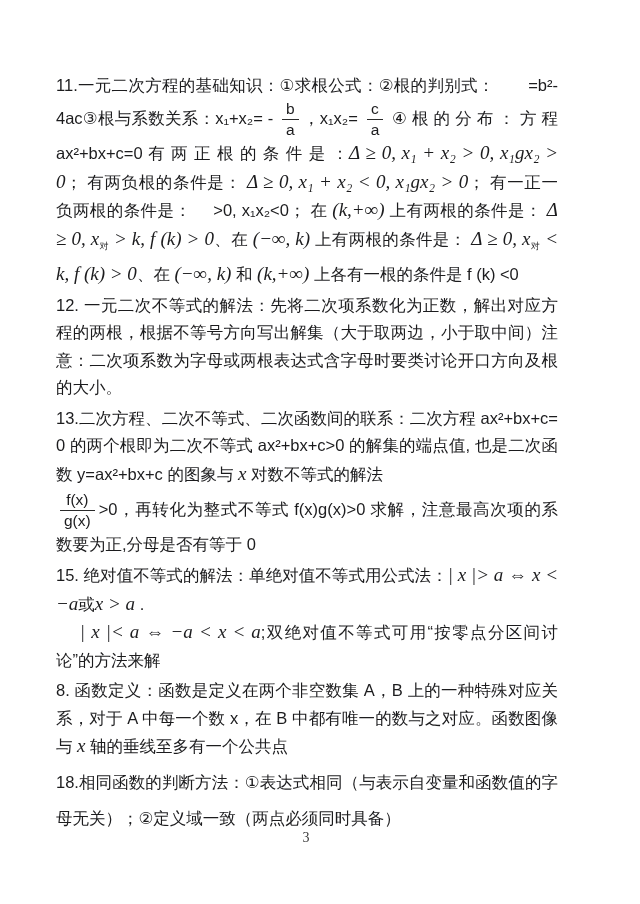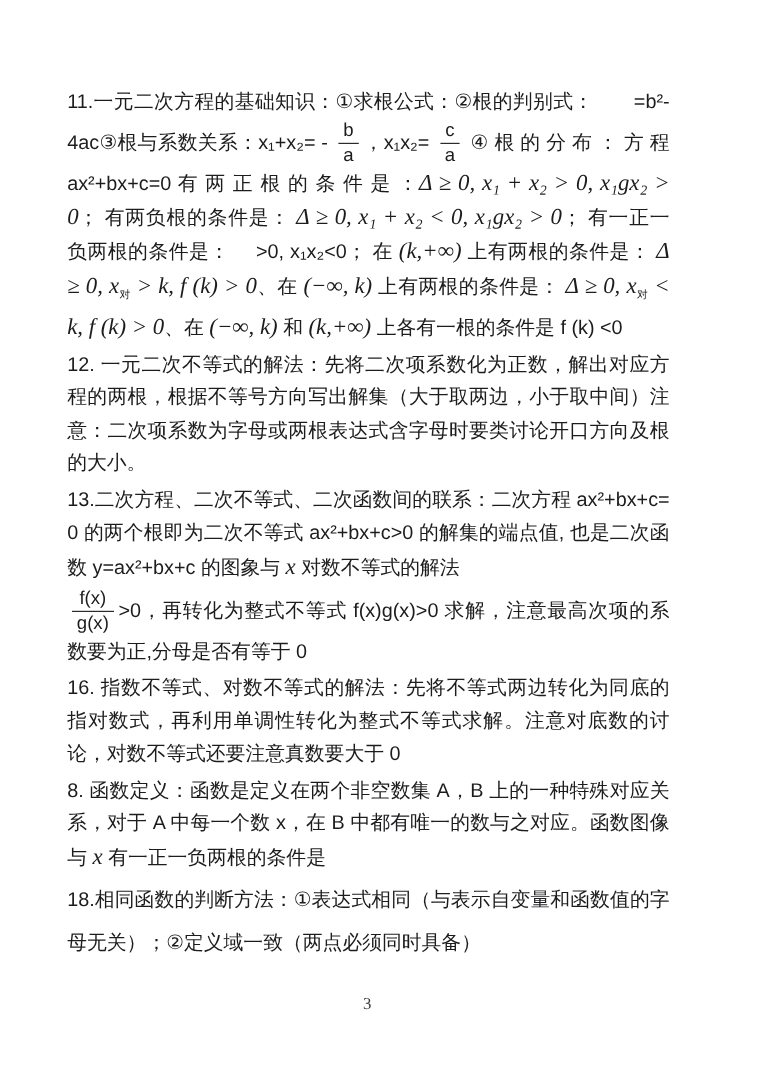--- a/index.html
+++ b/index.html
@@ -54,18 +54,18 @@
 </style>
 </head>
 <body>
 
 <div class="page">
   <div>
       <div class="para"><span class="t">11.一元二次方程的基础知识：①求根公式：②根的判别式：　　=b²-4ac③根与系数关系：</span><span class="t">x₁+x₂= - </span><span class="frac"><span class="num">b</span><span class="den">a</span></span><span class="t">，x₁x₂= </span><span class="frac"><span class="num">c</span><span class="den">a</span></span><span class="t"> ④ 根 的 分 布 ： 方 程 ax²+bx+c=0 有 两 正 根 的 条 件 是 ：</span><span class="m">Δ ≥ 0, x₁ + x₂ &gt; 0, x₁gx₂ &gt; 0</span><span class="t">； 有两负根的条件是： </span><span class="m">Δ ≥ 0, x₁ + x₂ &lt; 0, x₁gx₂ &gt; 0</span><span class="t">； 有一正一负两根的条件是：　 &gt;0, x₁x₂&lt;0； 在 </span><span class="m">(k,+∞)</span><span class="t"> 上有两根的条件是： </span><span class="m">Δ ≥ 0, x</span><span class="msub">对</span><span class="m"> &gt; k, f (k) &gt; 0</span><span class="t">、在 </span><span class="m">(−∞, k)</span><span class="t"> 上有两根的条件是： </span><span class="m">Δ ≥ 0, x</span><span class="msub">对</span><span class="m"> &lt; k, f (k) &gt; 0</span><span class="t">、在 </span><span class="m">(−∞, k)</span><span class="t"> 和 </span><span class="m">(k,+∞)</span><span class="t"> 上各有一根的条件是 f (k) &lt;0</span></div>
       <div class="para"><span class="t">12. 一元二次不等式的解法：先将二次项系数化为正数，解出对应方程的两根，根据不等号方向写出解集（大于取两边，小于取中间）注意：二次项系数为字母或两根表达式含字母时要类讨论开口方向及根的大小。</span></div>
       <div class="para"><span class="t">13.二次方程、二次不等式、二次函数间的联系：二次方程 ax²+bx+c=0 的两个根即为二次不等式 ax²+bx+c&gt;0 的解集的端点值, 也是二次函数 y=ax²+bx+c 的图象与 </span><span class="m">x</span><span class="t"> 对数不等式的解法</span></div>
       <div class="para"><span class="frac"><span class="num">f(x)</span><span class="den">g(x)</span></span><span class="t">&gt;0，再转化为整式不等式 f(x)g(x)&gt;0 求解，注意最高次项的系数要为正,分母是否有等于 0</span></div>
-      <div class="para"><span class="t">16. 指数不等式、对数不等式的解法：先将不等式两边转化为同底的指对数式，再利用单调性转化为整式不等式求解。注意对底数的讨论，对数不等式还要注意真数要大于 0</span></div>
-      <div class="para"><span class="t">8. 函数定义：函数是定义在两个非空数集 A，B 上的一种特殊对应关系，对于 A 中每一个数 x，在 B 中都有唯一的数与之对应。函数图像与 </span><span class="m">x</span><span class="t"> 有一正一负两根的条件是</span></div>
+      <div class="para"><span class="t">15. 绝对值不等式的解法：单绝对值不等式用公式法：</span><span class="m">| x |&gt; a ⇔ x &lt; −a</span><span class="t">或</span><span class="m">x &gt; a</span><span class="t"> .</span><br><span class="t">　 </span><span class="m">| x |&lt; a ⇔ −a &lt; x &lt; a</span><span class="t">;双绝对值不等式可用“按零点分区间讨论”的方法来解</span></div>
+      <div class="para"><span class="t">8. 函数定义：函数是定义在两个非空数集 A，B 上的一种特殊对应关系，对于 A 中每一个数 x，在 B 中都有唯一的数与之对应。函数图像与 </span><span class="m">x</span><span class="t"> 轴的垂线至多有一个公共点</span></div>
       <div class="para loose"><span class="t">18.相同函数的判断方法：①表达式相同（与表示自变量和函数值的字母无关）；②定义域一致（两点必须同时具备）</span></div>
     </div>
   <div class="footer">3</div>
 </div>
 
 </body></html>

